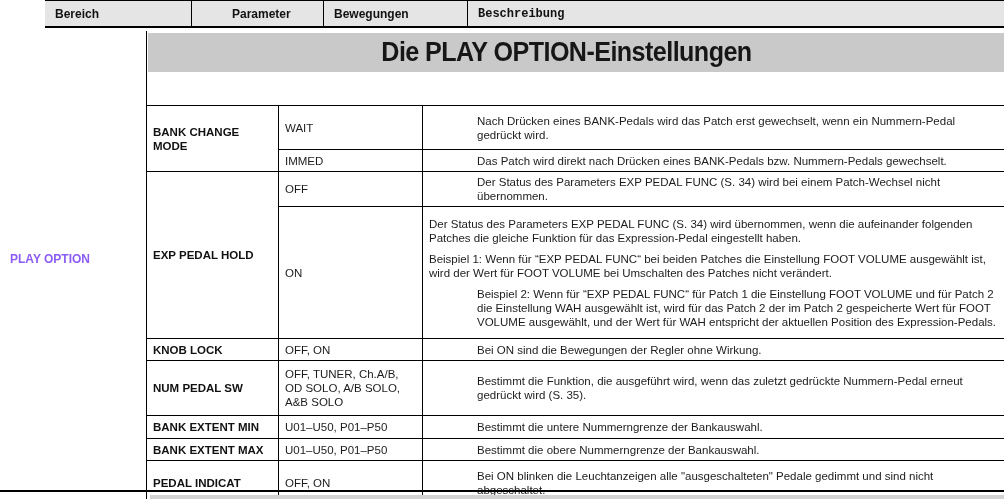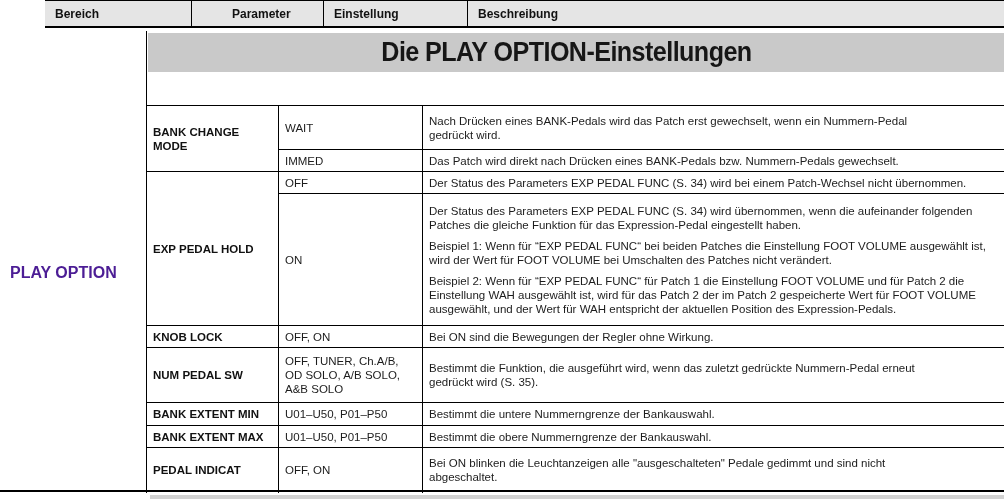--- a/index.html
+++ b/index.html
@@ -30,30 +30,30 @@
     align-items: center;
     padding-left: 10px;
     font-size: 12px;
     font-weight: bold;
     color: #111;
   }
   .col-header-cell + .col-header-cell { border-left: 1px solid #000; }
   .chc-1 { width: 146px; }
   .chc-2 { width: 132px; padding-left: 40px; }
   .chc-3 { width: 144px; }
-  .chc-4 { flex: 1; }
+  .chc-4 { flex: 1; font-family: Liberation Mono, monospace; }
 
   
   .bereich-label {
     position: absolute;
-    left: 10px; top: 264px;
+    left: 10px; top: 252px;
     width: 132px;
-    font-size: 16px;
+    font-size: 12px;
     font-weight: bold;
-    color: #4c1d95;
+    color: #8b5cf6;
   }
   .v-divider {
     position: absolute;
     left: 146px; top: 31px;
     width: 1px; height: 461px;
     background: #000;
   }
 
   
   .section-title-bar {
@@ -95,21 +95,21 @@
   }
   table.settings td {
     border: 1px solid #000;
     vertical-align: middle;
     padding: 3px 6px;
   }
   table.settings tr:last-child td { border-bottom: none; }
   td.param { font-weight: bold; padding-left: 9px; color: #111; }
   td.setting { }
   td.desc p { margin: 0 0 7px 0; }
-  td.desc p:last-child { margin-bottom: 0; }
+  td.desc p:last-child { margin-bottom: 0; margin-left: 48px; }
   .w512 { max-width: 512px; }
   .w500 { max-width: 500px; }
   .w488 { max-width: 488px; }
 
   
   .bottom-rule {
     position: absolute;
     left: 0; top: 490px; right: 0;
     height: 2px;
     background: #000;
@@ -122,21 +122,21 @@
   }
 </style>
 </head>
 <body>
 
 <div class="page">
 
   <div class="col-header-row">
     <div class="col-header-cell chc-1">Bereich</div>
     <div class="col-header-cell chc-2">Parameter</div>
-    <div class="col-header-cell chc-3">Einstellung</div>
+    <div class="col-header-cell chc-3">Bewegungen</div>
     <div class="col-header-cell chc-4">Beschreibung</div>
   </div>
 
   <div class="bereich-label">PLAY OPTION</div>
   <div class="v-divider"></div>
 
   <div class="section-title-bar">
     <span class="section-title">Die PLAY OPTION-Einstellungen</span>
   </div>
 

